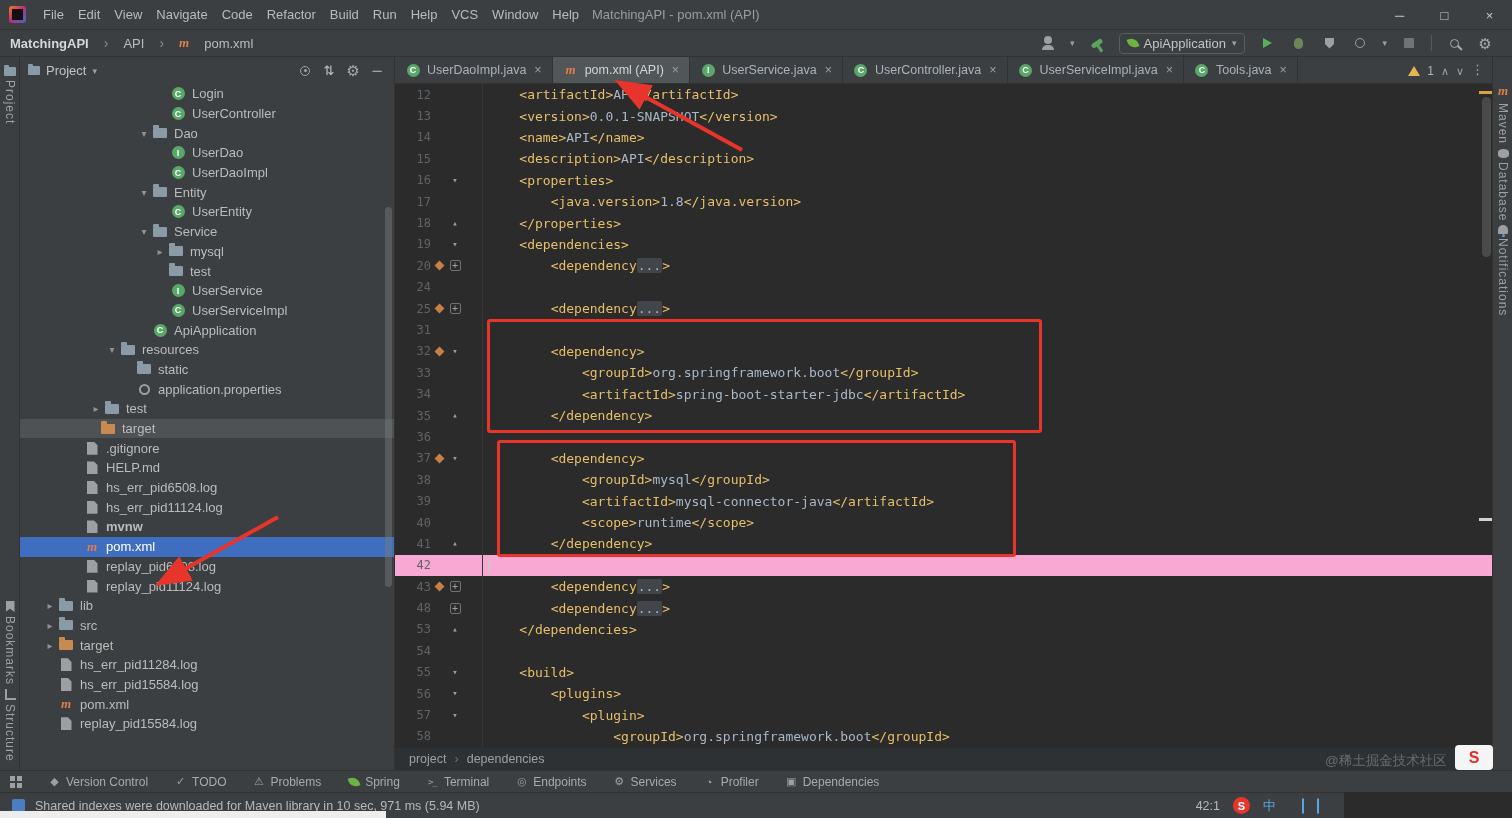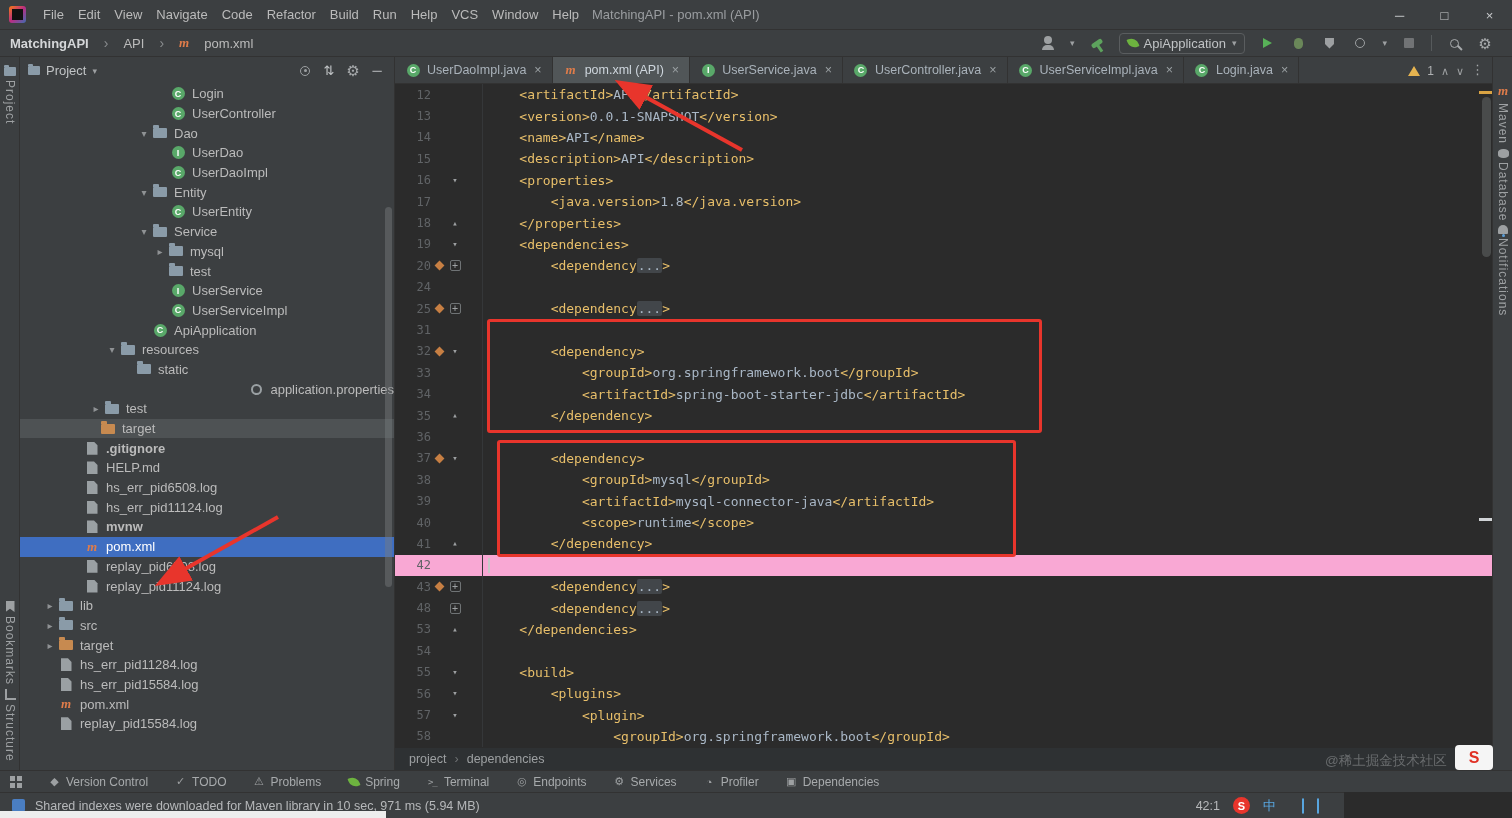--- a/index.html
+++ b/index.html
@@ -362,40 +362,40 @@
           <span class="fold-shape"></span>
         </span>
         <span>resources</span>
       </div>
       <div class="tree-row" style="padding-left: 116px;">
         <span class="ti">
           <span class="fold-shape"></span>
         </span>
         <span>static</span>
       </div>
-      <div class="tree-row" style="padding-left: 116px; justify-content: flex-end;">
+      <div class="tree-row" style="padding-left: 116px;">
         <span class="ti">
           <span class="gear-shape"></span>
         </span>
         <span>application.properties</span>
       </div>
       <div class="tree-row" style="padding-left: 68px;">
         <span class="chev">▸</span>
         <span class="ti">
           <span class="fold-shape"></span>
         </span>
         <span>test</span>
       </div>
       <div class="tree-row highlight" style="padding-left: 80px;">
         <span class="ti">
           <span class="fold-shape orange"></span>
         </span>
         <span>target</span>
       </div>
-      <div class="tree-row" style="padding-left: 64px; font-weight: bold;">
+      <div class="tree-row" style="padding-left: 64px;">
         <span class="ti">
           <span class="file-shape"></span>
         </span>
         <span>.gitignore</span>
       </div>
       <div class="tree-row" style="padding-left: 64px;">
         <span class="ti">
           <span class="file-shape"></span>
         </span>
         <span>HELP.md</span>
@@ -519,21 +519,21 @@
         <span class="ti">
           <span class="ci">C</span>
         </span>
         <span>UserServiceImpl.java</span>
         <span class="tab-close">×</span>
       </div>
       <div class="tab">
         <span class="ti">
           <span class="ci">C</span>
         </span>
-        <span>Login.java</span>
+        <span>Tools.java</span>
         <span class="tab-close">×</span>
       </div>
     </div>
   <span id="tabs-kebab">⋮</span>
   <div id="code">
       <div class="code-row">
         <span class="gutter">
           <span class="ln">12</span>
           <span class="gicon"></span>
           <span class="gfold"></span>

